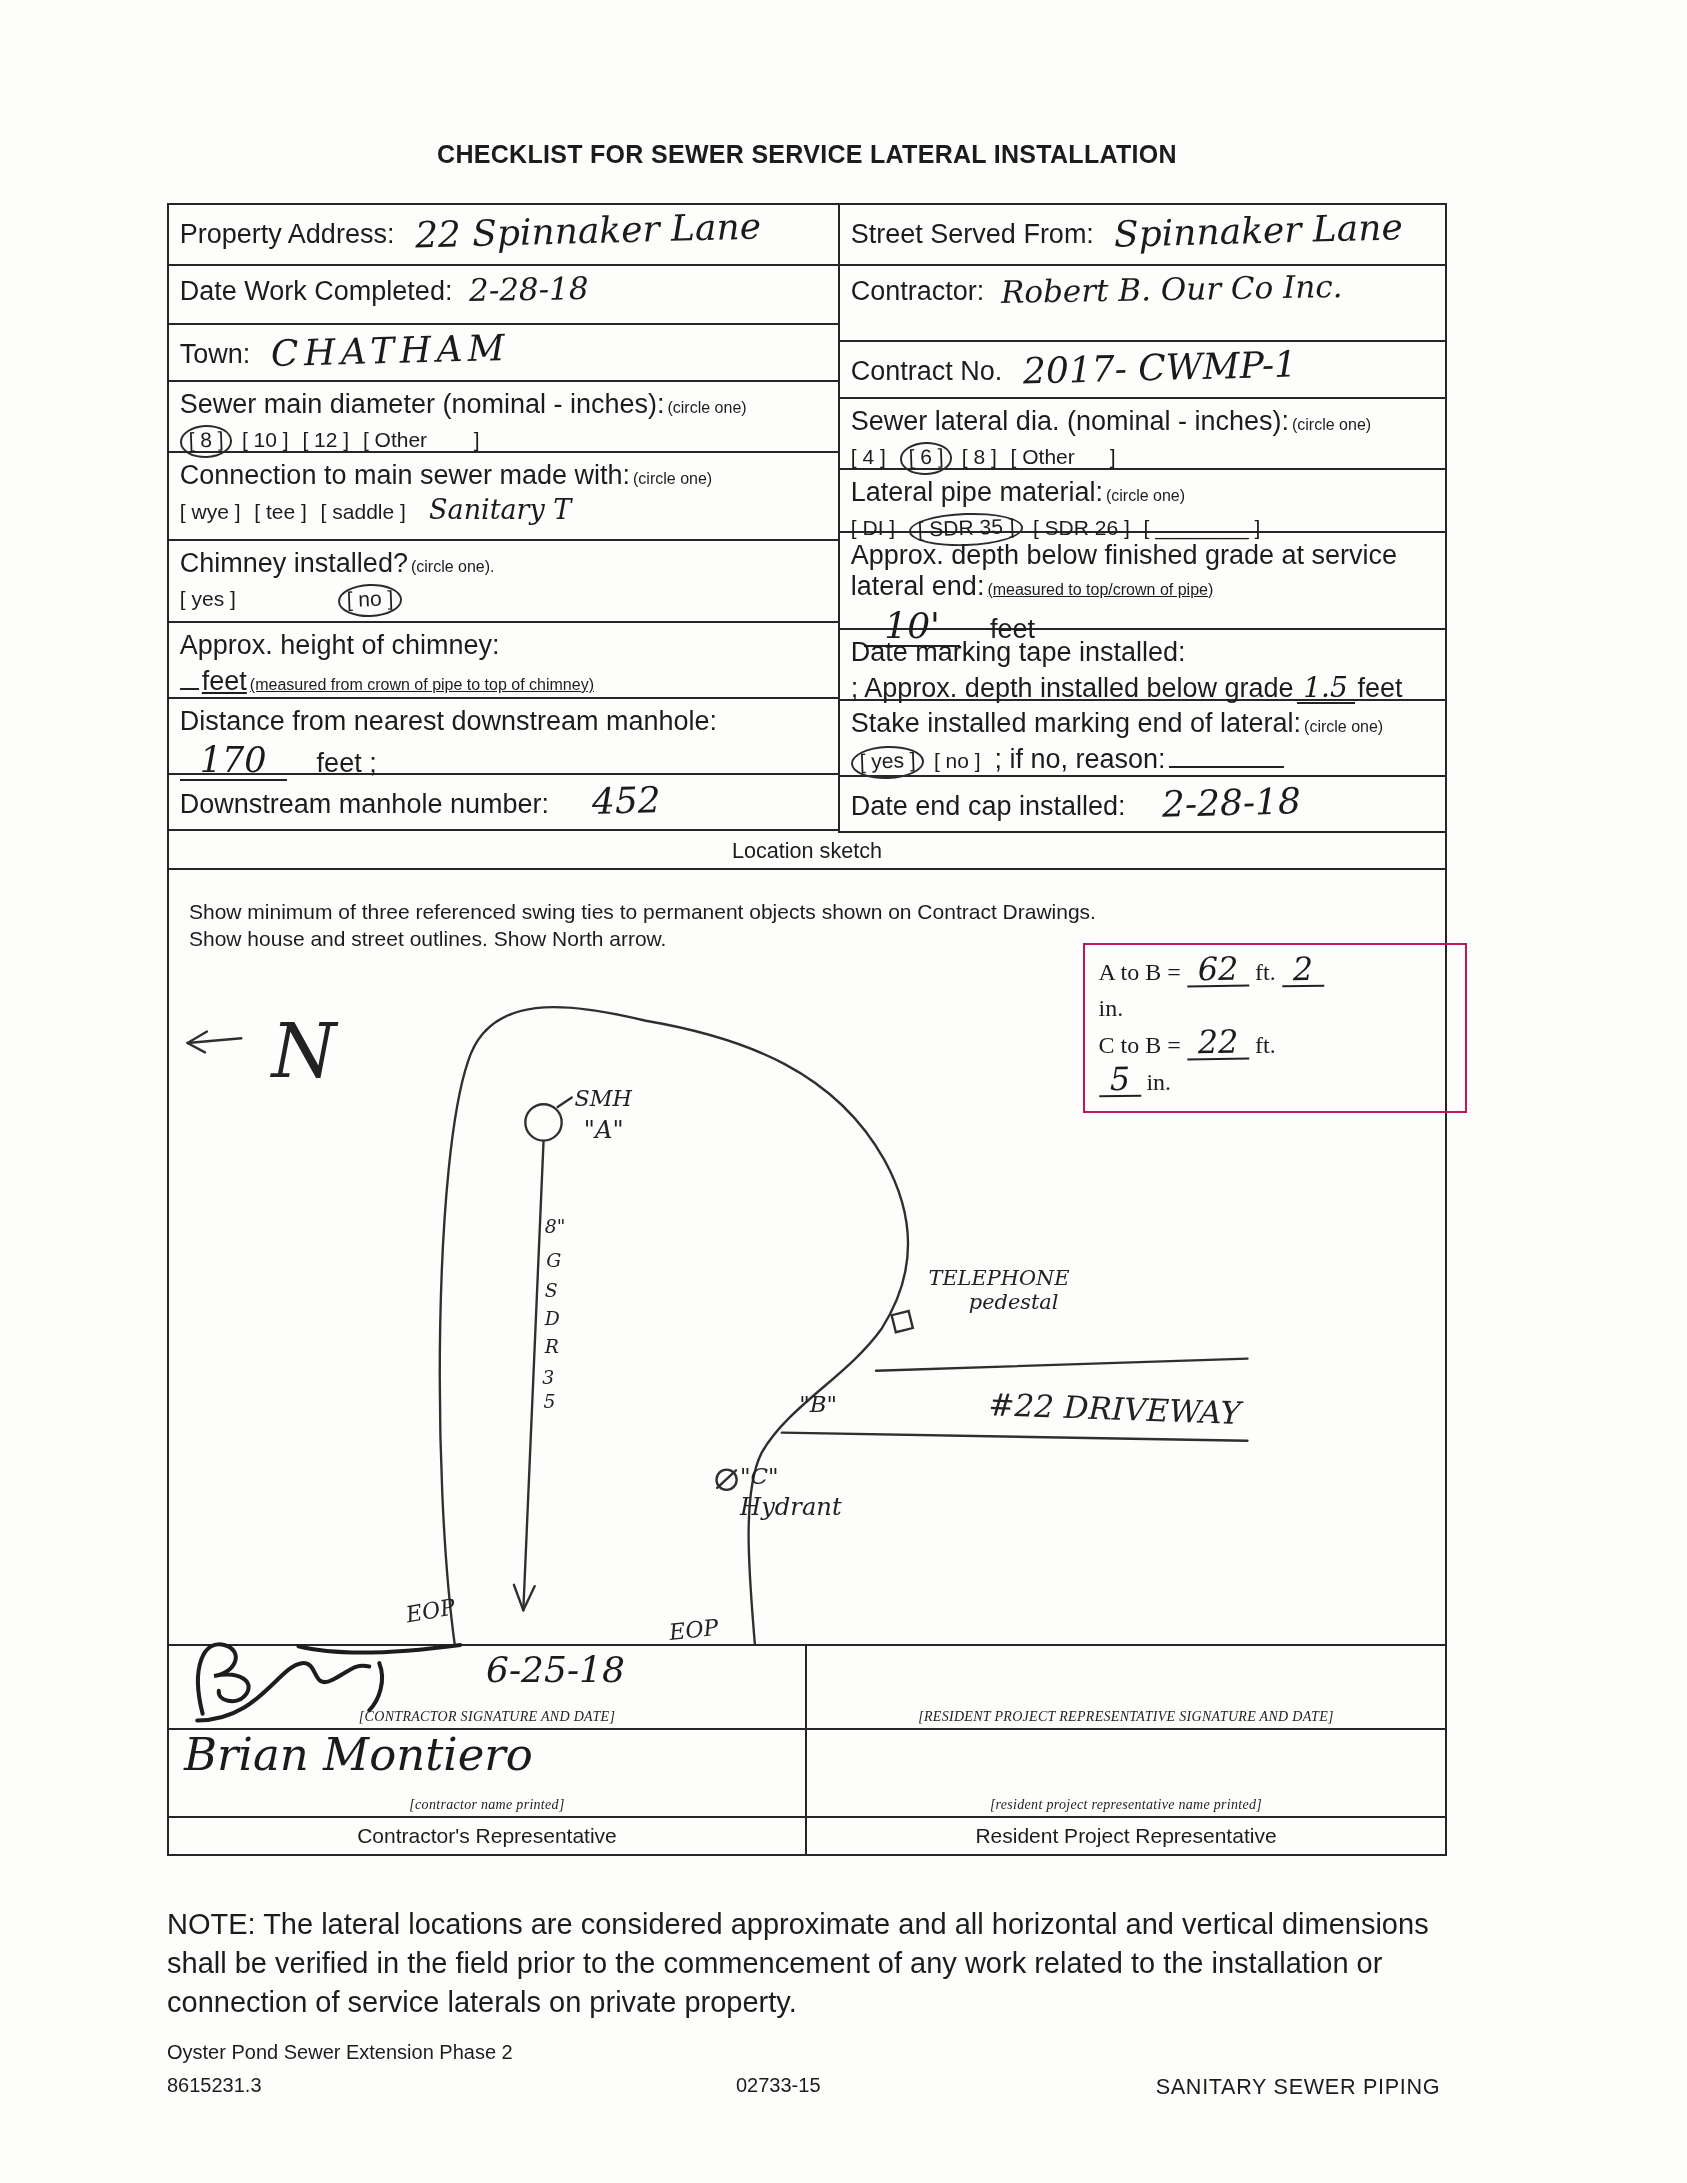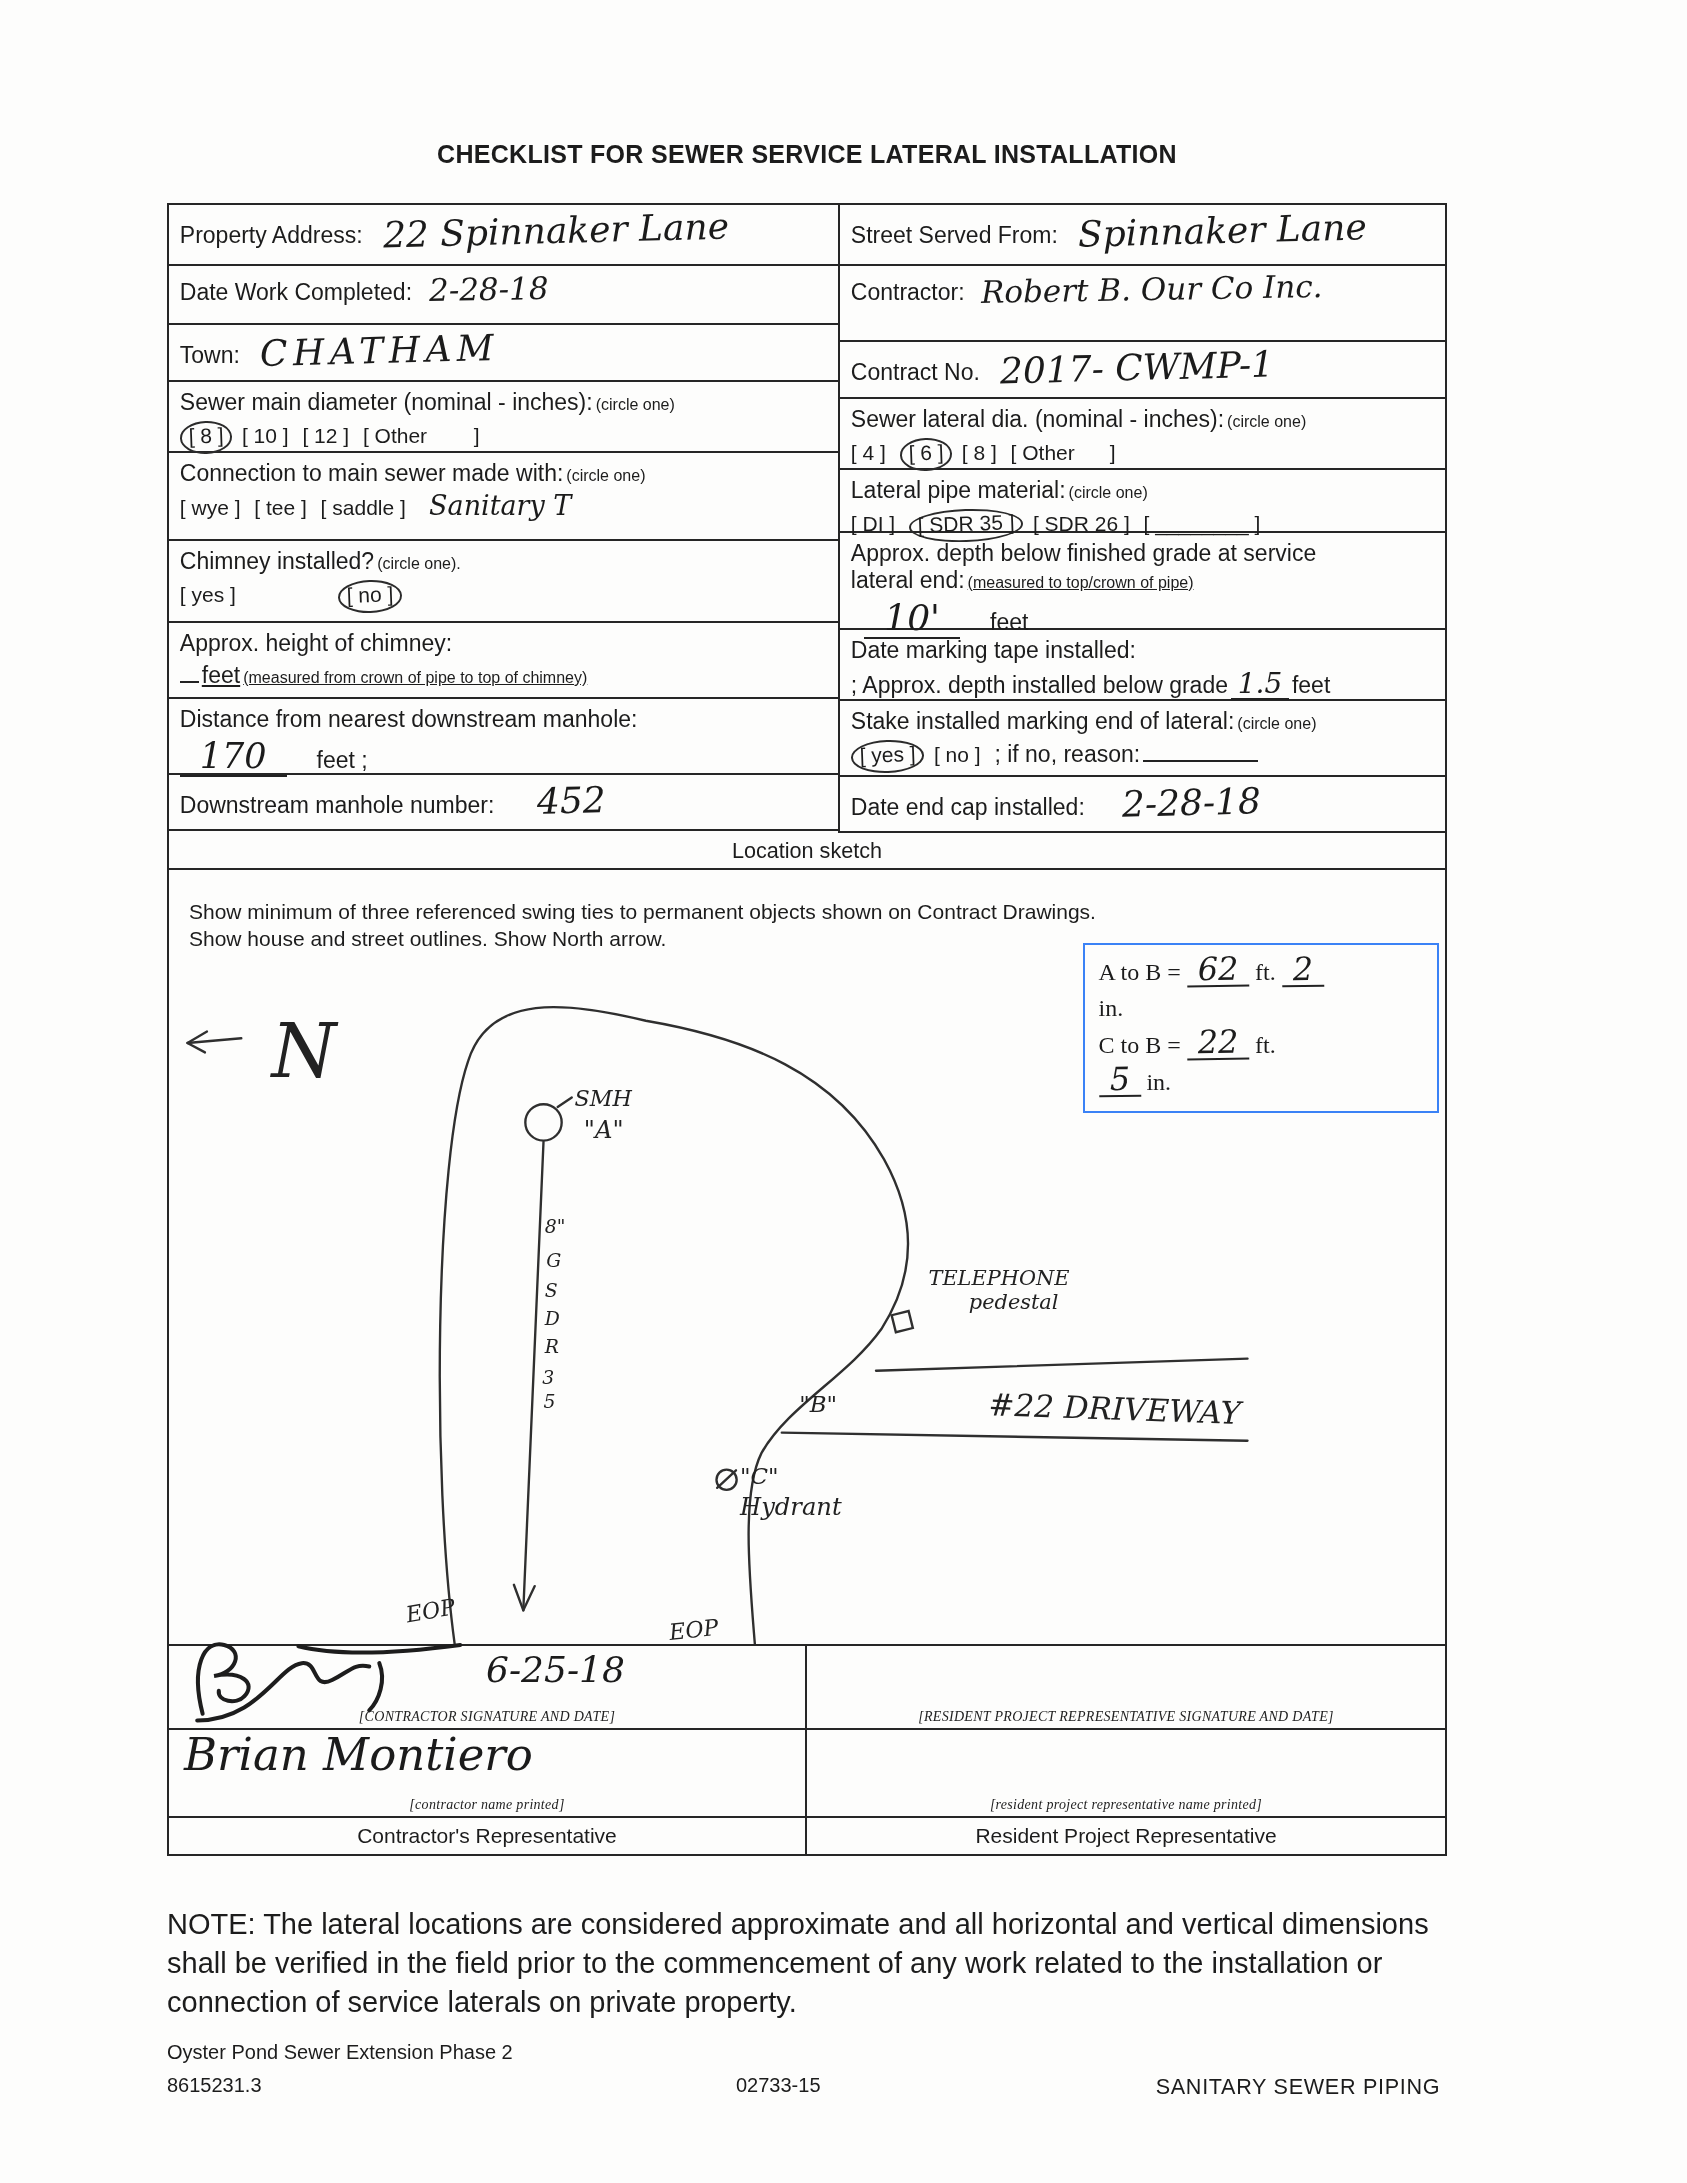--- a/index.html
+++ b/index.html
@@ -27,21 +27,21 @@
     width: 1280px;
     border: 2px solid #262626;
     display: flex;
     flex-wrap: wrap;
     background: #fdfdfc;
   }
   .fcol { display:flex; flex-direction:column; }
   .fcol-left { width: 671px; border-right: 2px solid #262626; }
   .fcol-right { width: 605px; }
   .frow { border-bottom: 2px solid #262626; padding: 6.7px 10.8px 0 10.8px; position: relative; overflow: visible; }
-  .lbl { font-size: 23px; }
+  .lbl { font-size: 27px; }
   .note { font-size: 16px; }
   .note-u { text-decoration: underline; }
   .u-text { text-decoration: underline; }
   .l2 { margin-top: 5.4px; }
   .opt { font-size: 21px; margin-right: 10.8px; white-space: pre; display: inline-block; }
   .circ {
     border: 2px solid #2b2b2b;
     border-radius: 50%;
     padding: 1.3px 6.7px 3.4px;
     transform: rotate(-2deg);
@@ -76,22 +76,22 @@
     border-bottom: 2px solid #262626;
     position: relative;
   }
   .instructions { padding: 28px 12px 0; font-size: 21px; line-height: 1.3; position: relative; z-index: 2; margin-left: 8px; }
   .skcanvas { position: absolute; left:0; top:0; width: 100%; height: 100%; z-index: 1; }
   .sk-text text { font-family: "DejaVu Serif", serif; font-style: italic; fill: #222; }
   .tiebox {
     position: absolute;
     left: 914px;
     top: 73px;
-    width: 356px;
-    border: 2px solid #3b82f6;
+    width: 384px;
+    border: 2px solid #be185d;
     padding: 8px 13.5px 10.8px;
     font-family: "Liberation Serif", serif;
     font-size: 24px;
     line-height: 1.5;
     background: transparent;
     z-index: 3;
   }
   .hwv {
     font-family: "DejaVu Serif", serif;
     font-style: italic;

